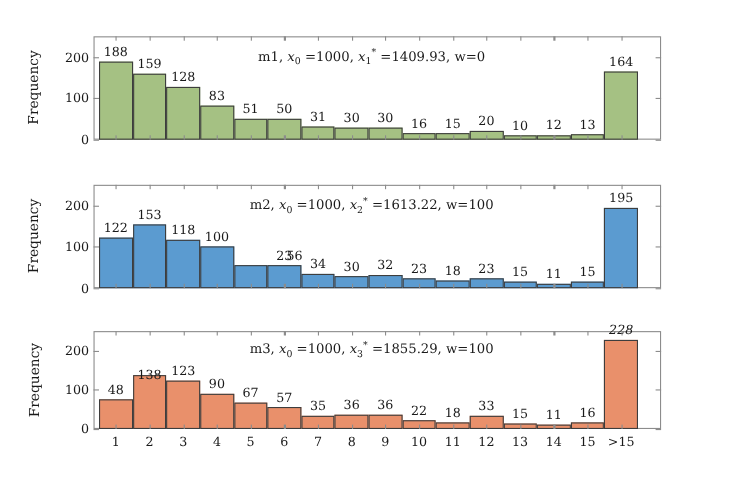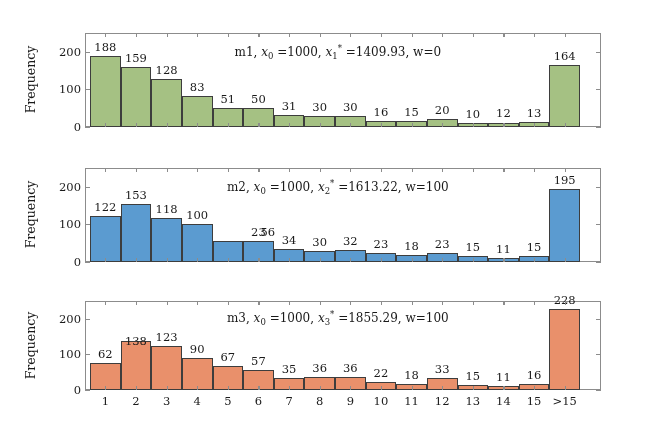--- a/index.html
+++ b/index.html
@@ -301,21 +301,21 @@
           <div class="ytick-mark" style="top: 89px;"></div>
           <div class="ytick-mark right" style="top: 89px;"></div>
           <div class="ytick-label" style="top: 89px; right: 520px;">0</div>
           <div class="ytick-mark" style="top: 53.4px;"></div>
           <div class="ytick-mark right" style="top: 53.4px;"></div>
           <div class="ytick-label" style="top: 53.4px; right: 520px;">100</div>
           <div class="ytick-mark" style="top: 17.8px;"></div>
           <div class="ytick-mark right" style="top: 17.8px;"></div>
           <div class="ytick-label" style="top: 17.8px; right: 520px;">200</div>
           <div class="bar" title="1: 75" style="left: 5px; width: 30.625px; height: 26.7px; background: rgb(233, 144, 107); border-color: rgb(61, 61, 61);"></div>
-          <div class="bar-label" style="left: 20.3125px; top: 46.3px;">62</div>
+          <div class="bar-label" style="left: 20.3125px; top: 46.3px;">48</div>
           <div class="xtick-mark" style="left: 20.3125px;"></div>
           <div class="xtick-mark top" style="left: 20.3125px;"></div>
           <div class="bar" title="2: 138" style="left: 35.625px; width: 30.625px; height: 49.128px; background: rgb(233, 144, 107); border-color: rgb(61, 61, 61);"></div>
           <div class="bar-label" style="left: 50.9375px; top: 33px;">138</div>
           <div class="xtick-mark" style="left: 50.9375px;"></div>
           <div class="xtick-mark top" style="left: 50.9375px;"></div>
           <div class="bar" title="3: 123" style="left: 66.25px; width: 30.625px; height: 43.788px; background: rgb(233, 144, 107); border-color: rgb(61, 61, 61);"></div>
           <div class="bar-label" style="left: 81.5625px; top: 29.212px;">123</div>
           <div class="xtick-mark" style="left: 81.5625px;"></div>
           <div class="xtick-mark top" style="left: 81.5625px;"></div>
@@ -361,21 +361,21 @@
           <div class="xtick-mark top" style="left: 387.812px;"></div>
           <div class="bar" title="14: 11" style="left: 403.125px; width: 30.625px; height: 3.916px; background: rgb(233, 144, 107); border-color: rgb(61, 61, 61);"></div>
           <div class="bar-label" style="left: 418.438px; top: 69.084px;">11</div>
           <div class="xtick-mark" style="left: 418.438px;"></div>
           <div class="xtick-mark top" style="left: 418.438px;"></div>
           <div class="bar" title="15: 16" style="left: 433.75px; width: 30.625px; height: 5.696px; background: rgb(233, 144, 107); border-color: rgb(61, 61, 61);"></div>
           <div class="bar-label" style="left: 449.062px; top: 67.304px;">16</div>
           <div class="xtick-mark" style="left: 449.062px;"></div>
           <div class="xtick-mark top" style="left: 449.062px;"></div>
           <div class="bar" title="&gt;15: 228" style="left: 464.375px; width: 30.625px; height: 81.168px; background: rgb(233, 144, 107); border-color: rgb(61, 61, 61);"></div>
-          <div class="bar-label" style="left: 479.688px; top: -8.168px;">228</div>
+          <div class="bar-label" style="left: 479.688px; top: -8.168px; font-style: italic;">228</div>
           <div class="xtick-mark" style="left: 479.688px;"></div>
           <div class="xtick-mark top" style="left: 479.688px;"></div>
           <div class="annot" style="left: 252.84px; top: 8px;"><span>m3,</span> <span class="ital">x</span><span class="sub">0</span> <span>=1000,</span> <span class="ital">x</span><span class="sub">3</span><span class="sup">*</span> <span>=1855.29,</span> <span>w=100</span></div>
         </div>
         <div class="ylabel" style="width: 89px; left: -99.5px; top: 36.5px;">Frequency</div>
       </div>
     </div>
 
 
 <div class="xtick-text" style="left: 105.312px; top: 394px;">1</div>

